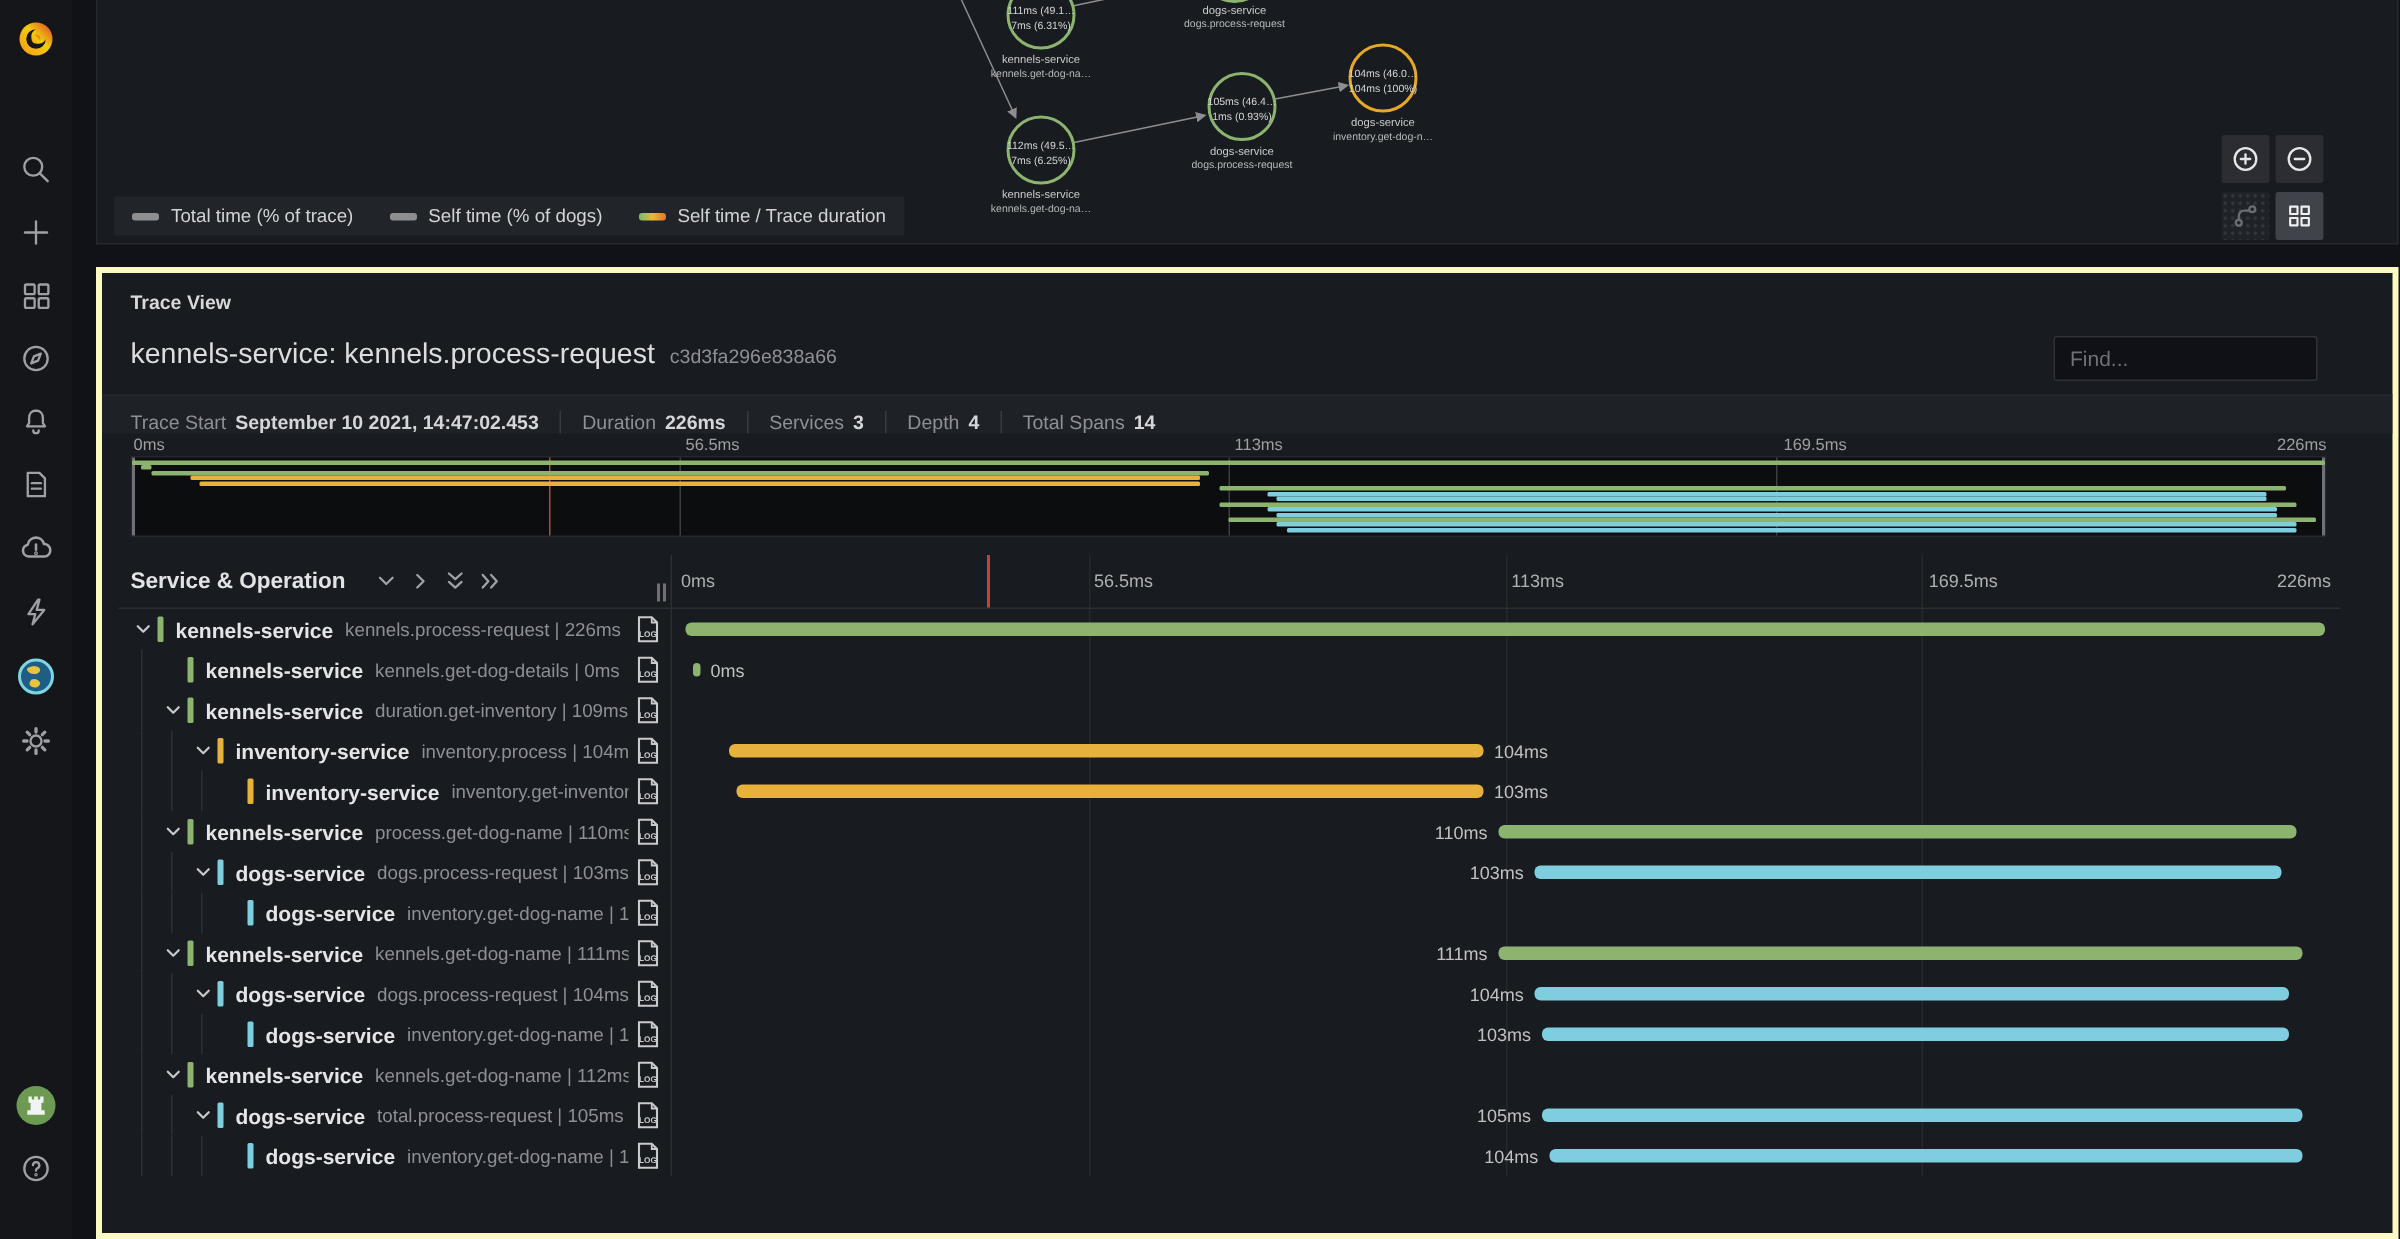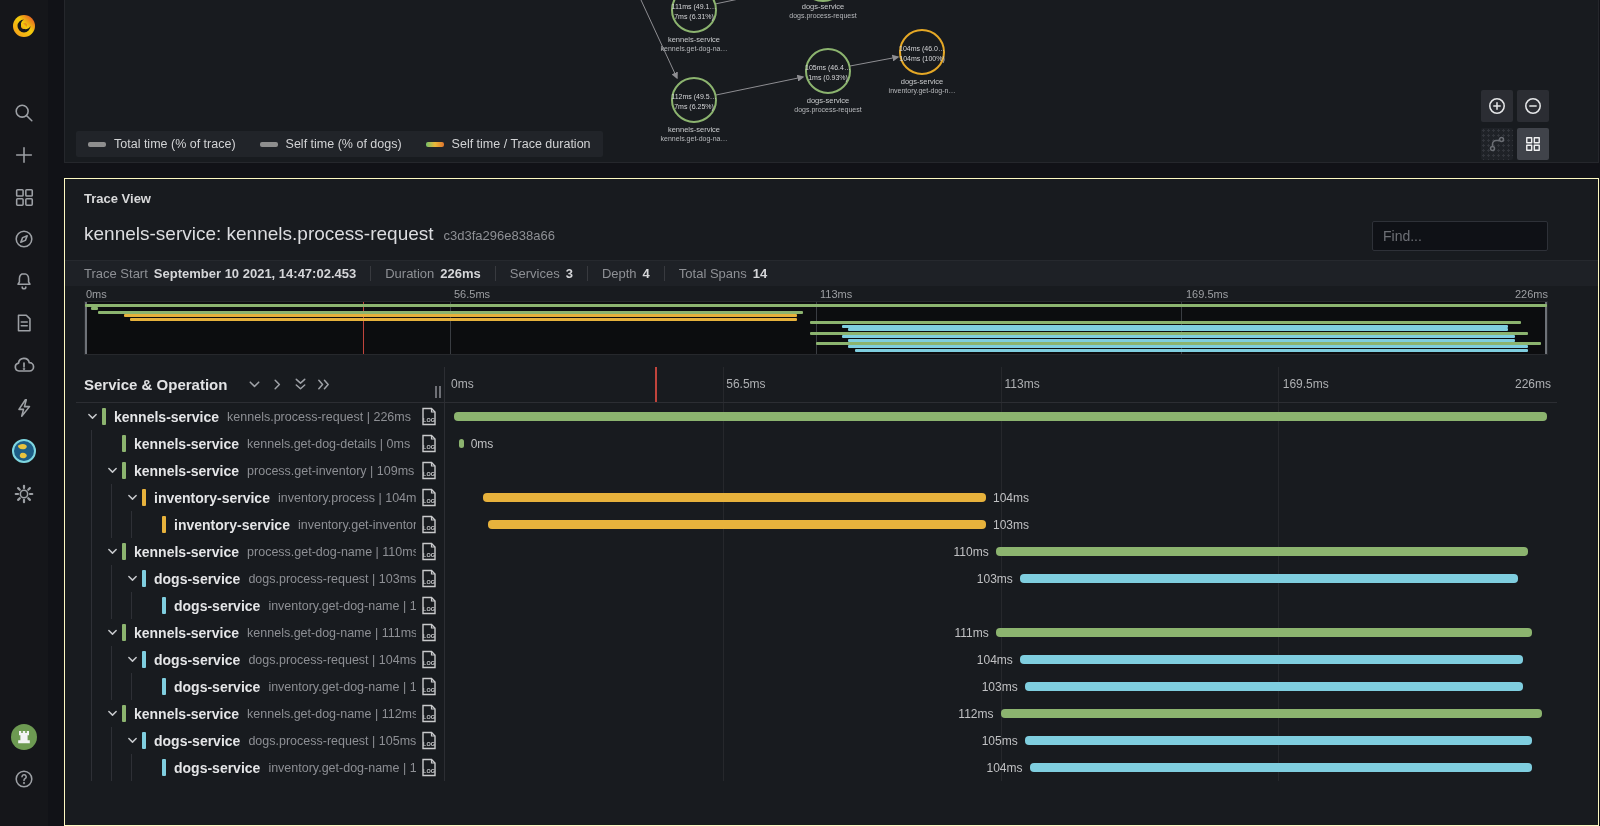--- a/index.html
+++ b/index.html
@@ -10,21 +10,21 @@
   
   .sidebar { position:absolute; left:0; top:0; width:48px; height:826px; background:#15161a; }
   .side-icon { position:absolute; left:0; width:48px; height:32px; display:flex; align-items:center; justify-content:center; cursor:pointer; }
   .side-icon svg { display:block; }
   .ic-stroke { stroke:#9da0a5; fill:none; stroke-width:1.7; stroke-linecap:round; stroke-linejoin:round; }
 
   
   .graph-panel { position:absolute; left:64px; top:0; width:1535px; height:163px; background:#181b1f;
                  border:1px solid #25272c; border-top:none; overflow:hidden; }
   .trace-panel { position:absolute; left:64px; top:178px; width:1535px; height:648px; background:#181b1f;
-                 border:1px solid #fef9c3; overflow:hidden; }
+                 border:4px solid #fef9c3; overflow:hidden; }
 
   
   #graph-svg { position:absolute; left:0; top:0; }
   .legend { position:absolute; left:11px; top:131px; height:26px; background:#212429; display:flex;
             align-items:center; padding:0 12px; gap:24px; border-radius:2px; }
   .legend-item { display:flex; align-items:center; gap:8px; font-size:12.5px; color:#d2d3d5; }
   .swatch { width:18px; height:5px; border-radius:2px; }
   .graph-controls { position:absolute; top:90px; right:49px; display:flex; flex-direction:column; gap:6px; align-items:flex-end; }
   .ctl-row { display:flex; gap:4px; }
   .ctl-btn { width:32px; height:32px; background:#2b2d33; border:none; border-radius:2px; display:flex;
@@ -34,21 +34,21 @@
 
   
   .panel-title { position:absolute; left:19px; top:12px; font-size:13px; font-weight:700; color:#d8d9da; }
   .trace-title { position:absolute; left:19px; top:44px; font-size:19px; font-weight:500; color:#dcdde0; white-space:nowrap; }
   .trace-id { font-size:13px; font-weight:400; color:#8e9095; margin-left:10px; }
   .find-input { position:absolute; right:50px; top:42px; width:176px; height:30px; background:#0f1116;
                 border:1px solid #2e3138; border-radius:2px; color:#4d7c0f; font-size:14px; padding:0 10px;
                 font-family:"Liberation Sans", sans-serif; }
   .find-input::placeholder { color:#6e7076; }
   .meta-bar { position:absolute; left:0; top:81px; width:100%; height:26px; background:#1e2126;
-              border-top:1px solid #26292e; display:flex; align-items:center; padding-left:19px; font-size:13px; }
+              border-top:1px solid #26292e; display:flex; align-items:flex-end; padding-left:19px; font-size:13px; }
   .meta-item { display:flex; align-items:center; gap:6px; padding:0 14px; }
   .meta-item:first-child { padding-left:0; }
   .meta-item + .meta-item { border-left:1px solid #383a3f; }
   .meta-label { color:#8e9095; }
   .meta-value { color:#d5d6d9; font-weight:700; }
 
   
   .minimap { position:absolute; left:19px; top:109px; width:1464px; }
   .mini-ticks { position:relative; height:13px; font-size:11px; color:#9d9fa3; }
   .mini-ticks span { position:absolute; top:0; white-space:nowrap; }
@@ -484,21 +484,21 @@
       <span class="slots" style="display:flex;align-self:stretch">
                 <span class="slot guide"></span>
                 <span class="slot">
                   <svg width="13" height="13" viewBox="0 0 16 16" style="stroke:#c7c9cc;fill:none;stroke-width:1.8;stroke-linecap:round;stroke-linejoin:round">
                     <polyline points="3.5,5.5 8,10 12.5,5.5"></polyline>
                   </svg>
                 </span>
               </span>
       <span class="cbar" style="background: rgb(140, 180, 111);"></span>
       <span class="svc">kennels-service</span>
-      <span class="op">process.get-inventory | 109ms</span>
+      <span class="op">duration.get-inventory | 109ms</span>
       <span class="logicon">
         <svg width="16" height="19" viewBox="0 0 16 19">
           <path d="M2 1.5 H10.5 L14 5 V17.5 H2 Z" fill="none" stroke="#c9cacc" stroke-width="1.4"></path>
           <path d="M10.5 1.5 V5 H14" fill="none" stroke="#c9cacc" stroke-width="1.2"></path>
           <text x="8" y="14.5" text-anchor="middle" font-size="5.5" font-weight="bold" fill="#c9cacc" font-family="Liberation Sans, sans-serif">LOG</text>
         </svg>
       </span>
     </div>
   </div>
 
@@ -739,42 +739,36 @@
       <span class="svc">kennels-service</span>
       <span class="op">kennels.get-dog-name | 112ms</span>
       <span class="logicon">
         <svg width="16" height="19" viewBox="0 0 16 19">
           <path d="M2 1.5 H10.5 L14 5 V17.5 H2 Z" fill="none" stroke="#c9cacc" stroke-width="1.4"></path>
           <path d="M10.5 1.5 V5 H14" fill="none" stroke="#c9cacc" stroke-width="1.2"></path>
           <text x="8" y="14.5" text-anchor="middle" font-size="5.5" font-weight="bold" fill="#c9cacc" font-family="Liberation Sans, sans-serif">LOG</text>
         </svg>
       </span>
     </div>
-    <div class="tcol">
-      <div class="tin">
-        <div class="bar" style="left: 50%; width: 49.5575%; background: rgb(140, 180, 111);"></div>
-        <span class="bar-label" style="right: 50%; margin-right: 7px;">112ms</span>
-      </div>
-    </div>
   </div>
 
   <div class="row">
     <div class="ncol">
       <span class="slots" style="display:flex;align-self:stretch">
                 <span class="slot guide"></span>
                 <span class="slot guide"></span>
                 <span class="slot">
                   <svg width="13" height="13" viewBox="0 0 16 16" style="stroke:#c7c9cc;fill:none;stroke-width:1.8;stroke-linecap:round;stroke-linejoin:round">
                     <polyline points="3.5,5.5 8,10 12.5,5.5"></polyline>
                   </svg>
                 </span>
               </span>
       <span class="cbar" style="background: rgb(127, 206, 223);"></span>
       <span class="svc">dogs-service</span>
-      <span class="op">dogs.process-request | 105ms</span>
+      <span class="op">total.process-request | 105ms</span>
       <span class="logicon">
         <svg width="16" height="19" viewBox="0 0 16 19">
           <path d="M2 1.5 H10.5 L14 5 V17.5 H2 Z" fill="none" stroke="#c9cacc" stroke-width="1.4"></path>
           <path d="M10.5 1.5 V5 H14" fill="none" stroke="#c9cacc" stroke-width="1.2"></path>
           <text x="8" y="14.5" text-anchor="middle" font-size="5.5" font-weight="bold" fill="#c9cacc" font-family="Liberation Sans, sans-serif">LOG</text>
         </svg>
       </span>
     </div>
     <div class="tcol">
       <div class="tin">

